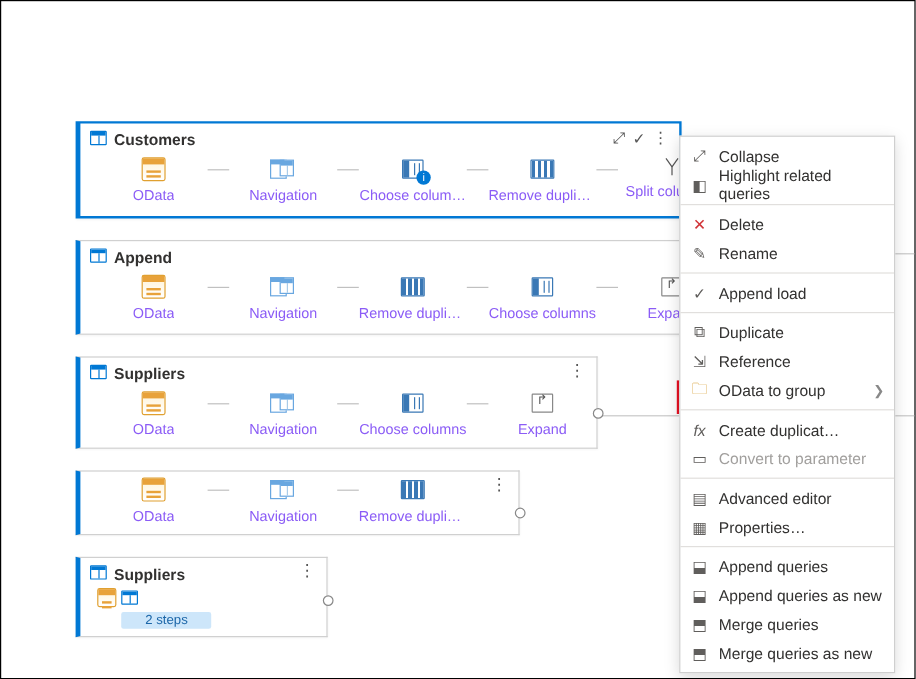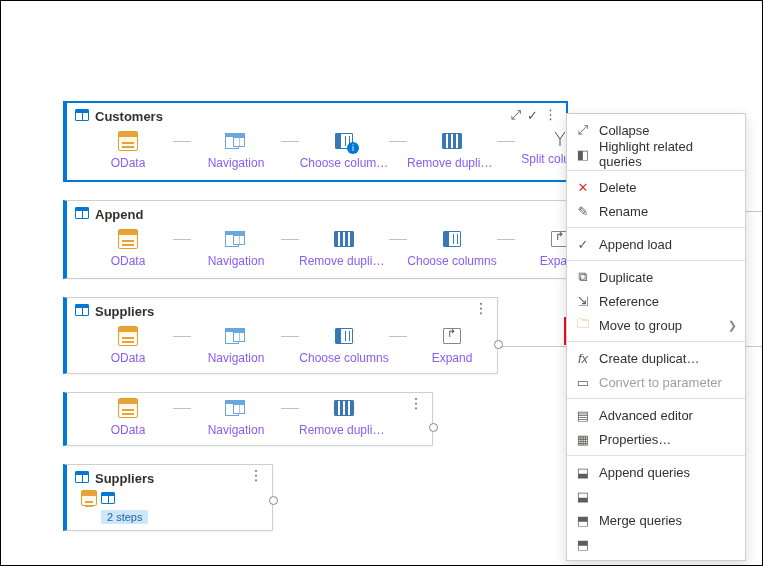--- a/index.html
+++ b/index.html
@@ -116,21 +116,21 @@
   .ic-choose::after{content:"";position:absolute;left:9px;top:2px;bottom:2px;width:1px;background:#3a78b5;box-shadow:4px 0 0 #3a78b5;}
   
   .ic-dup{width:20px;height:16px;background:repeating-linear-gradient(90deg,#3a78b5 0 3px,#fff 3px 5px);border:1px solid #3a78b5;border-radius:1px;}
   
   .ic-split{width:18px;height:18px;}
   
   .ic-expand{width:18px;height:16px;border:1px solid #888;border-radius:1px;position:relative;}
   .ic-expand::after{content:"↱";position:absolute;top:-2px;left:3px;font-size:11px;color:#555;}
   .info-badge{position:absolute;right:-4px;bottom:-2px;width:12px;height:12px;border-radius:50%;background:#0078d4;color:#fff;font-size:9px;line-height:12px;text-align:center;}
   
-  .steps-badge{display:inline-block;background:#cde6fa;color:#1b66a8;font-size:11px;padding:1px 6px;border-radius:2px;margin-left:34px;margin-top:4px;}
+  .steps-badge{display:inline-block;background:#cde6fa;color:#1b66a8;font-size:11px;padding:1px 20px;border-radius:2px;margin-left:34px;margin-top:4px;}
   .end-dot{width:9px;height:9px;border:1px solid #888;border-radius:50%;background:#fff;position:absolute;right:-6px;top:50%;transform:translateY(4px);}
   .card-compact .steps-row{padding-bottom:8px;}
   .card-employees { width: 435px; }
   .card-products  { width: 370px; }
   .card-suppliers { width: 210px; padding-bottom:6px;}
   
   .context-menu {
     position: absolute;
     top: 112px; left: 565px;
     width: 180px;
@@ -393,21 +393,21 @@
   <div class="menu-item">
       <span class="menu-icon">⧉</span>
       <span>Duplicate</span>
     </div>
   <div class="menu-item">
       <span class="menu-icon">⇲</span>
       <span>Reference</span>
     </div>
   <div class="menu-item">
       <span class="menu-icon" style="color:#d8a03a">🗀</span>
-      <span>Move to group</span>
+      <span>OData to group</span>
       <span class="arrow">❯</span>
     </div>
   <div class="menu-sep"></div>
   <div class="menu-item">
       <span class="menu-icon">
         <i>fx</i>
       </span>
       <span>Create duplicat…</span>
     </div>
   <div class="menu-item disabled">
@@ -423,23 +423,25 @@
       <span class="menu-icon">▦</span>
       <span>Properties…</span>
     </div>
   <div class="menu-sep"></div>
   <div class="menu-item">
       <span class="menu-icon">⬓</span>
       <span>Append queries</span>
     </div>
   <div class="menu-item">
       <span class="menu-icon">⬓</span>
+      <span>Append queries as new</span>
     </div>
   <div class="menu-item">
       <span class="menu-icon">⬒</span>
       <span>Merge queries</span>
     </div>
   <div class="menu-item">
       <span class="menu-icon">⬒</span>
+      <span>Merge queries as new</span>
     </div>
 </div>
 
 <div class="highlight-box highlight-create"></div>
 
 </body></html>

